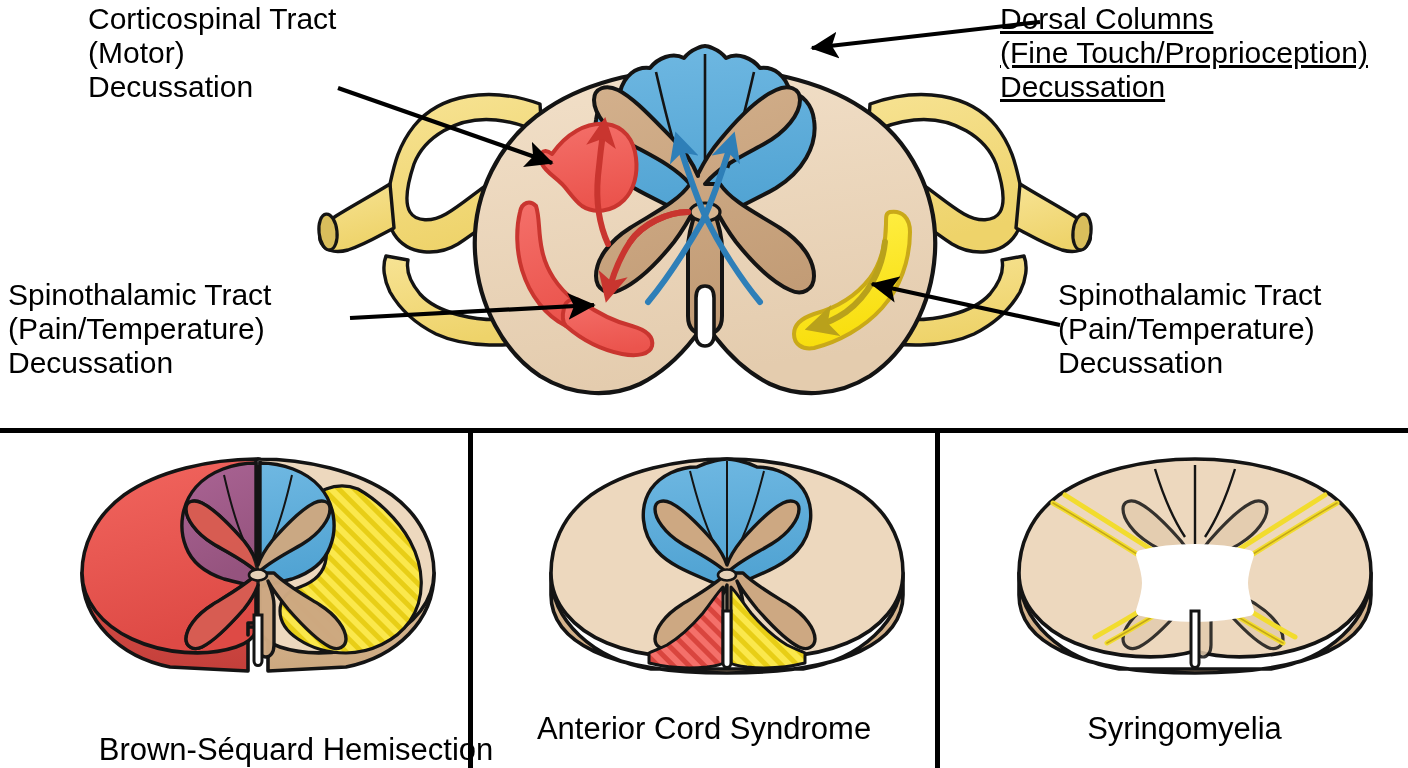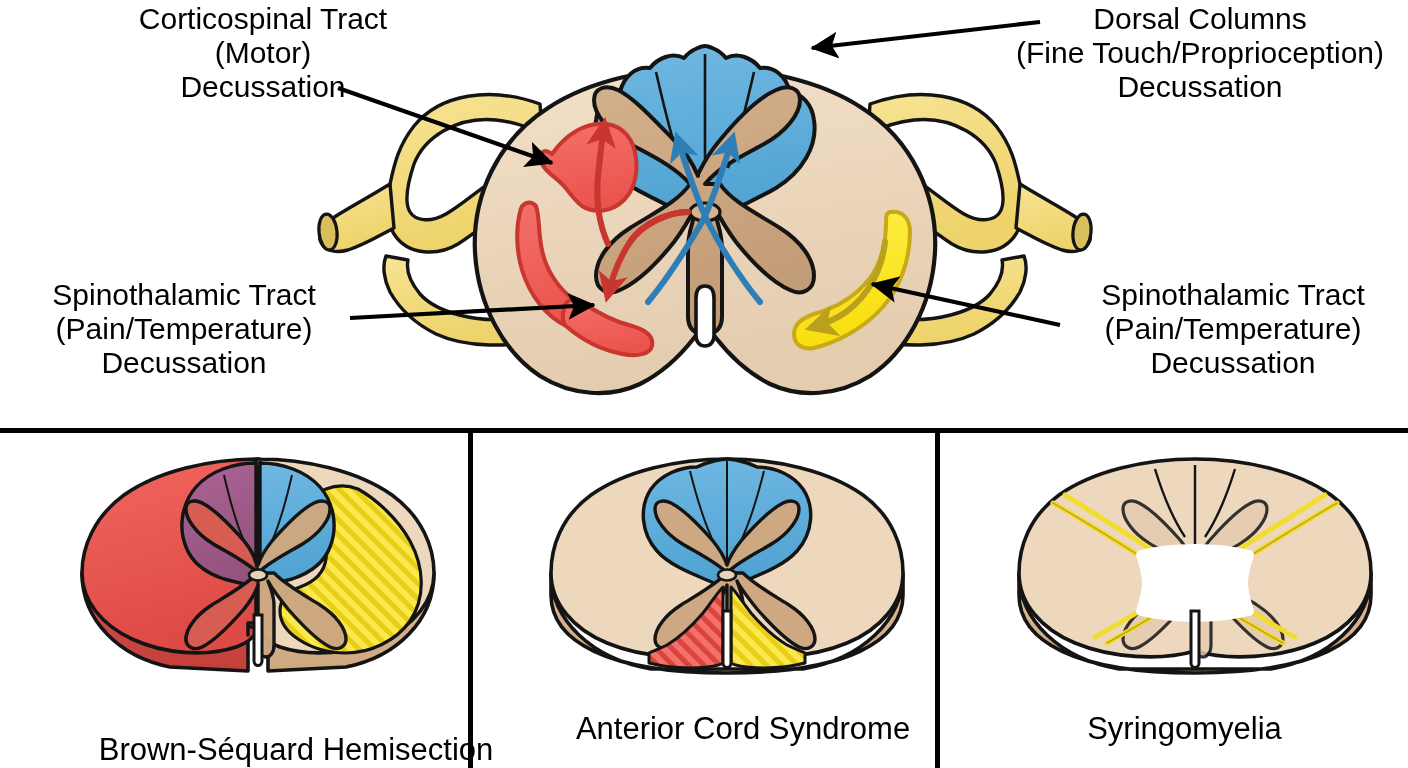--- a/index.html
+++ b/index.html
@@ -1,40 +1,40 @@
 <!DOCTYPE html>
 <html><head>
 <meta charset="utf-8">
 <style>
   html,body{margin:0;padding:0;background:#ffffff;}
   body{width:1408px;height:768px;overflow:hidden;
        font-family:"Liberation Sans","DejaVu Sans",sans-serif;color:#000;}
   #stage{position:relative;width:1408px;height:768px;background:#fff;}
 
-  .label{position:absolute;text-align:center;line-height:1.14;
+  .label{position:absolute;line-height:1.14;
          font-size:30px;font-weight:400;color:#000;white-space:pre-line;}
 
   .panel-caption{position:absolute;text-align:center;font-size:31px;
                  line-height:1;color:#000;white-space:nowrap;}
 
   .divider{position:absolute;background:#000;}
 
   svg{display:block;overflow:visible;}
   .noclick{pointer-events:none;}
 </style>
 </head>
 <body>
 
 <div id="stage">
 
   <div class="label" style="left:88px;top:2px;width:350px;">Corticospinal Tract
 (Motor)
 Decussation</div>
 
-  <div class="label" style="left:1000px;top:2px;width:400px;">Dorsal Columns
+  <div class="label" style="left:1000px;top:2px;width:400px;text-decoration:underline;">Dorsal Columns
 (Fine Touch/Proprioception)
 Decussation</div>
 
   <div class="label" style="left:8px;top:278px;width:352px;">Spinothalamic Tract
 (Pain/Temperature)
 Decussation</div>
 
   <div class="label" style="left:1058px;top:278px;width:350px;">Spinothalamic Tract
 (Pain/Temperature)
 Decussation</div>
@@ -418,21 +418,21 @@
              C138,222 160,224 180,222 C188,221 194,220 196,218 Z" fill="url(#hatchR2)" stroke="#141414" stroke-width="3" stroke-linejoin="round"></path>
 
     <path d="M204,142 C210,148 216,158 224,168 C236,182 250,194 260,200
              C268,204 274,206 278,208 L278,218
              C262,222 240,224 220,222 C212,221 206,220 204,218 Z" fill="url(#hatchY2)" stroke="#141414" stroke-width="3" stroke-linejoin="round"></path>
 
     <ellipse cx="200" cy="130" rx="9" ry="5.5" fill="#E6D2B8" stroke="#141414" stroke-width="2.6"></ellipse>
     <path d="M196,166 L196,218 C196,224 204,224 204,218 L204,166 Z" fill="#FFFFFF" stroke="#141414" stroke-width="3"></path>
   </svg>
 
-  <div class="panel-caption" style="left:473px;top:713px;width:462px;margin-left:39px;">Anterior Cord Syndrome</div>
+  <div class="panel-caption" style="left:473px;top:713px;width:462px;">Anterior Cord Syndrome</div>
 
   <svg style="position:absolute;left:995px;top:445px;" width="400" height="245" viewBox="0 0 400 245">
     <path d="M24,128 C24,176 66,214 124,224 L276,224 C334,214 376,176 376,128
              L376,150 C376,196 320,228 200,228 C80,228 24,196 24,150 Z" fill="url(#rimN)" stroke="#141414" stroke-width="3.6" stroke-linejoin="round"></path>
 
     <path d="M200,14 C150,14 98,26 64,50 C34,72 24,102 24,128
              C24,158 46,184 80,198 C116,213 166,216 200,206
              C234,216 284,213 320,198 C354,184 376,158 376,128
              C376,102 366,72 336,50 C302,26 250,14 200,14 Z" fill="#EDD8BE" stroke="#141414" stroke-width="3.6" stroke-linejoin="round"></path>
     <g stroke="#141414" stroke-width="2.4" fill="none">

